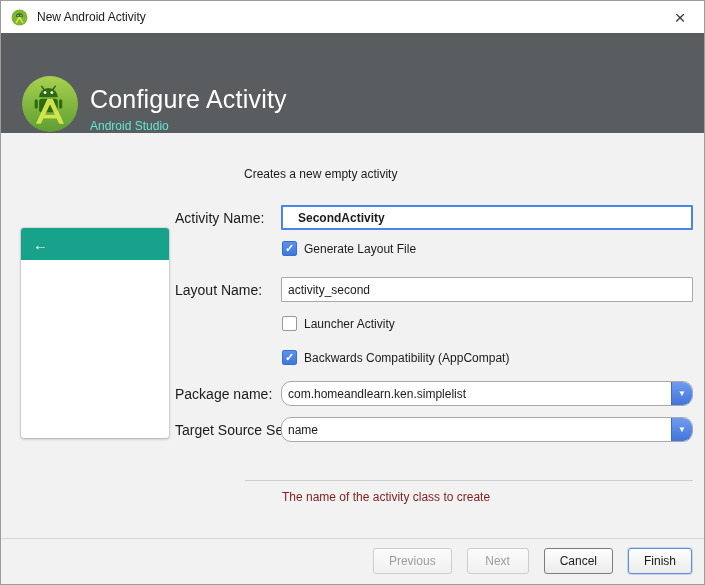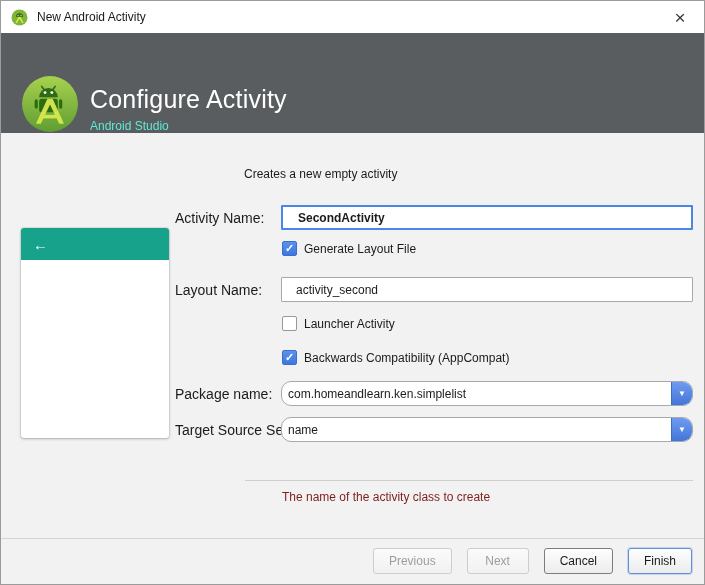--- a/index.html
+++ b/index.html
@@ -46,21 +46,21 @@
   }
   .preview-header { width:100%; height:32px; background:#17A28C; display:flex; align-items:center; padding:0 12px; }
   .preview-arrow { color:#ffffff; font-size:15px; line-height:1; }
 
   .field-label { position:absolute; left:174px; font-size:14px; color:#1b1b1b; line-height:14px; }
 
   .text-input {
     position:absolute; left:280px; width:412px; height:25px;
     background:#ffffff; border:1px solid #a9a9a9; border-radius:1px;
     font-family:"Liberation Sans", sans-serif; font-size:12px; color:#1b1b1b;
-    padding:0 14px; outline:none;
+    padding:0 6px; outline:none;
   }
   .text-input.focused { border:2px solid #4A86E8; padding:0 15px;font-weight:bold; }
 
   .checkbox-row { position:absolute; left:281px; display:flex; align-items:center; gap:7px; }
   .checkbox {
     width:15px; height:15px; border:1px solid #989898; border-radius:2px;
     background:#ffffff; display:inline-flex; align-items:center; justify-content:center;
     flex:0 0 auto;
   }
   .checkbox .check { display:none; color:#ffffff; font-size:11px; font-weight:bold; line-height:1; }

